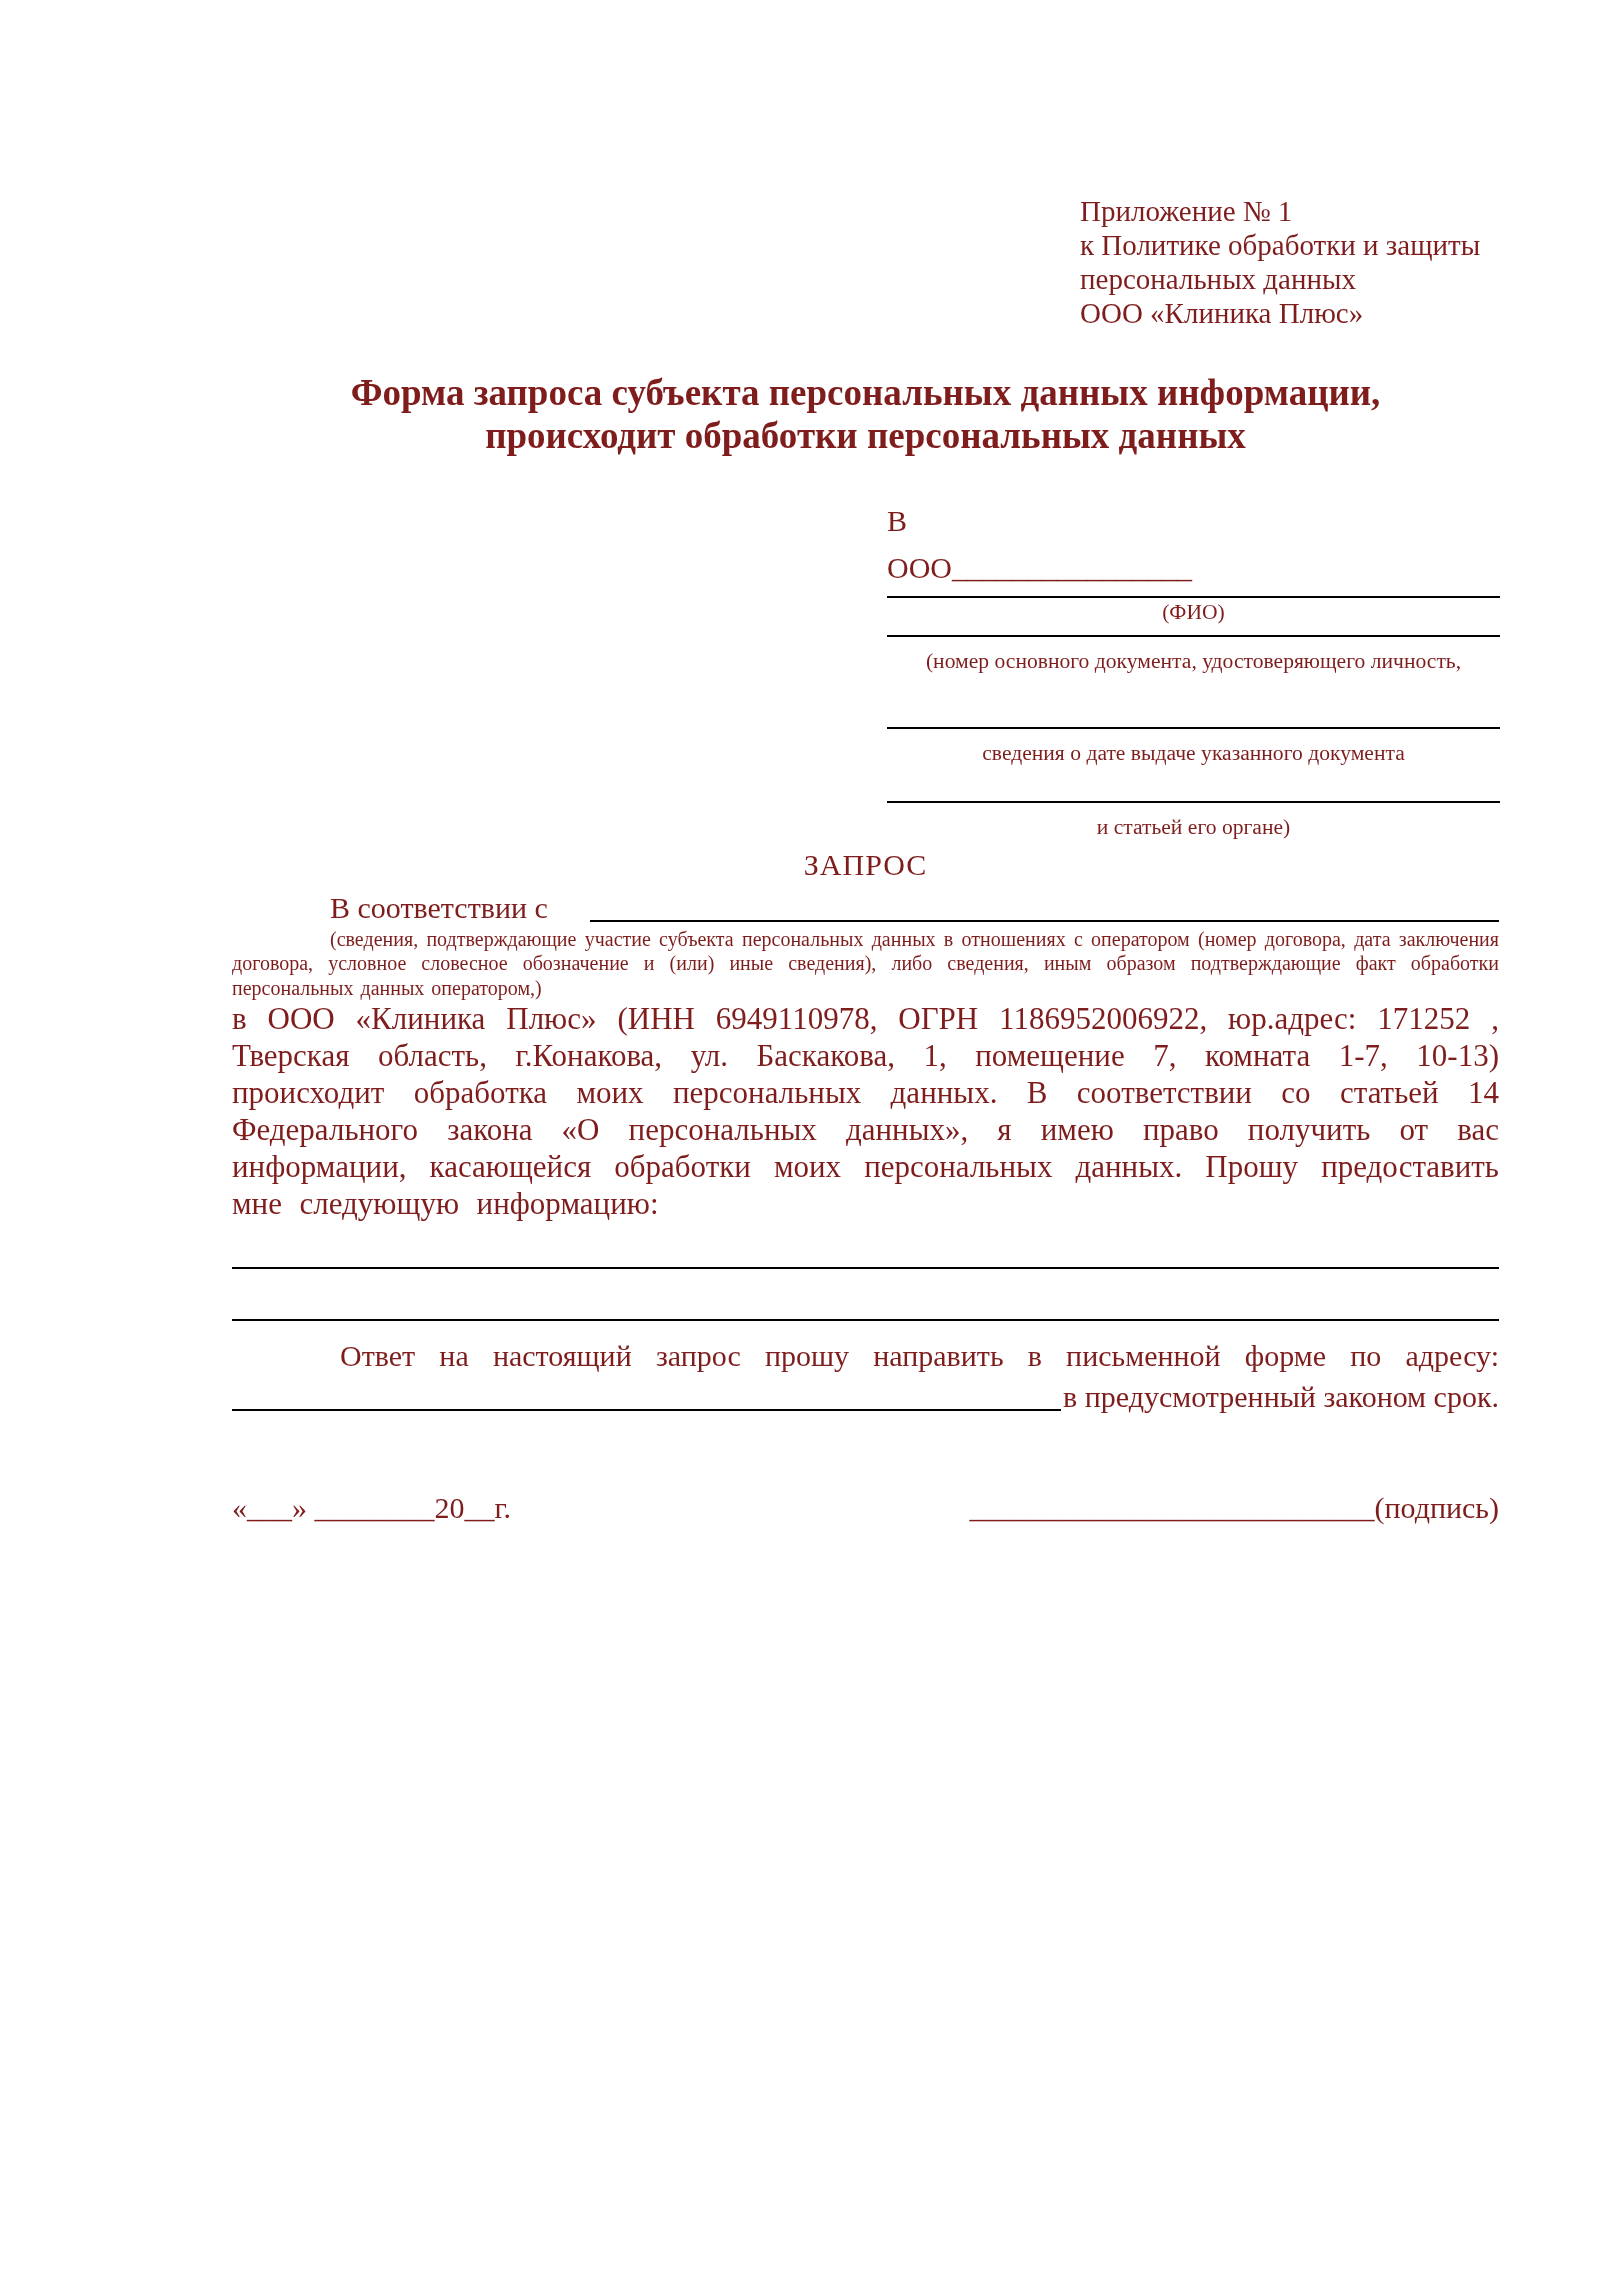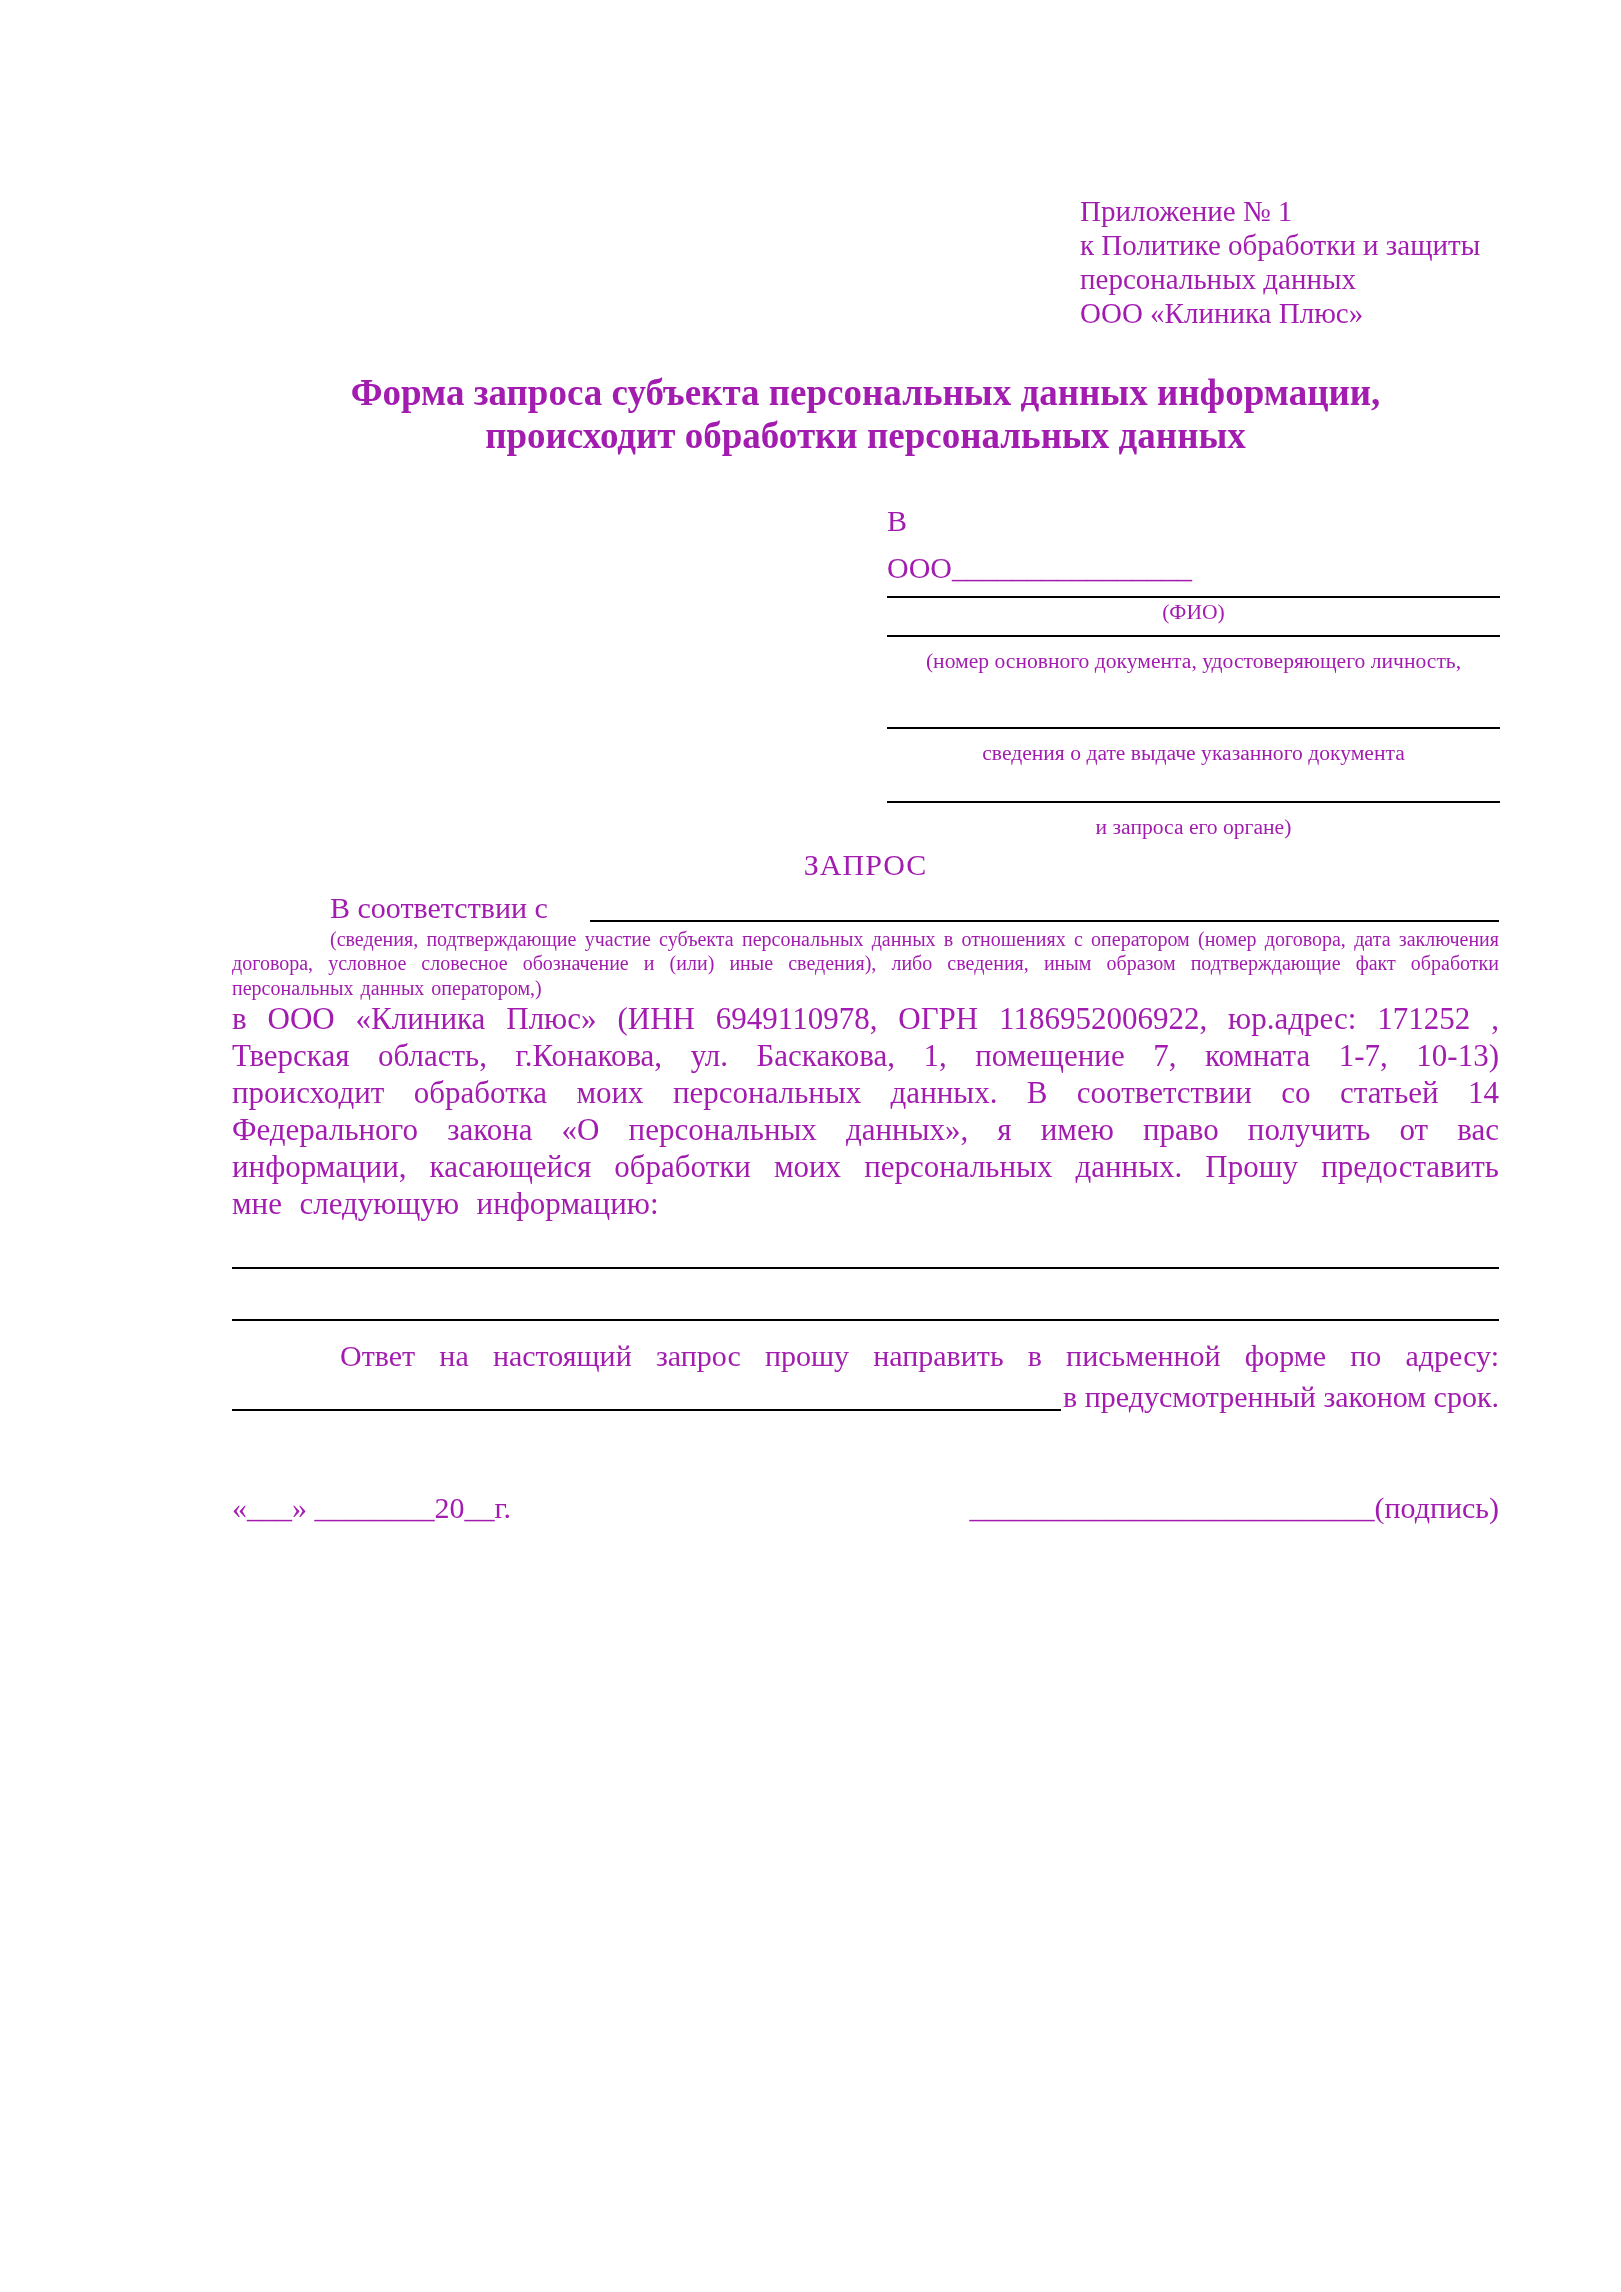--- a/index.html
+++ b/index.html
@@ -2,21 +2,21 @@
 <html lang="ru"><head>
 <meta charset="utf-8">
 <style>
   html,body{margin:0;padding:0;background:#ffffff;}
   .page{
     position:relative;
     width:1621px;height:2293px;
     box-sizing:border-box;
     padding:194px 122px 0 232px;
     background:#ffffff;
-    color:#a21caf;
+    color:#7f1d1d;
     font-family:"Liberation Serif","DejaVu Serif",serif;
     overflow:hidden;
   }
   
   .header-note{margin-left:848px;font-size:29px;line-height:34px;}
   
   .doc-title{margin-top:41px;text-align:center;font-weight:bold;font-size:37px;line-height:43px;}
   
   .addr{margin-left:655px;margin-top:40px;width:613px;font-size:30px;}
   .addr-line{line-height:47px;white-space:nowrap;}
@@ -68,21 +68,21 @@
     <div class="rule rule-fio"></div>
     <div class="cap">(ФИО)</div>
 
     <div class="rule rule-doc1"></div>
     <div class="cap cap-doc">(номер основного документа, удостоверяющего личность,</div>
 
     <div class="rule rule-doc2"></div>
     <div class="cap cap-doc">сведения о дате выдаче указанного документа</div>
 
     <div class="rule rule-doc3"></div>
-    <div class="cap cap-doc">и запроса его органе)</div>
+    <div class="cap cap-doc">и статьей его органе)</div>
   </div>
 
   <div class="zapros">ЗАПРОС</div>
 
   <div class="intro">
     <span class="prefix">В соответствии с</span>
     <span class="fill"></span>
   </div>
 
   <div class="fineprint">(сведения, подтверждающие участие субъекта персональных данных в отношениях с оператором (номер договора, дата заключения договора, условное словесное обозначение и (или) иные сведения), либо сведения, иным образом подтверждающие факт обработки персональных данных оператором,)</div>

